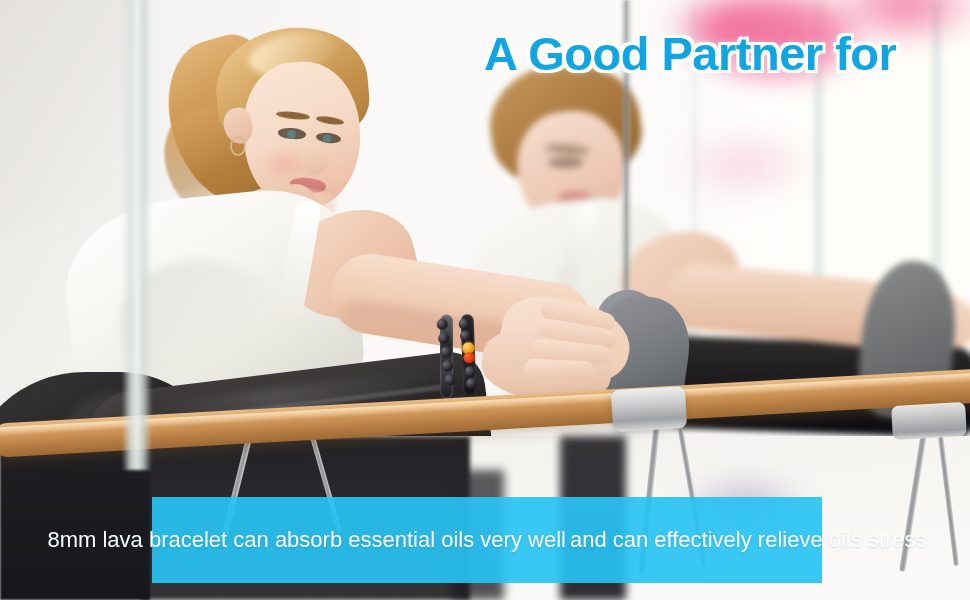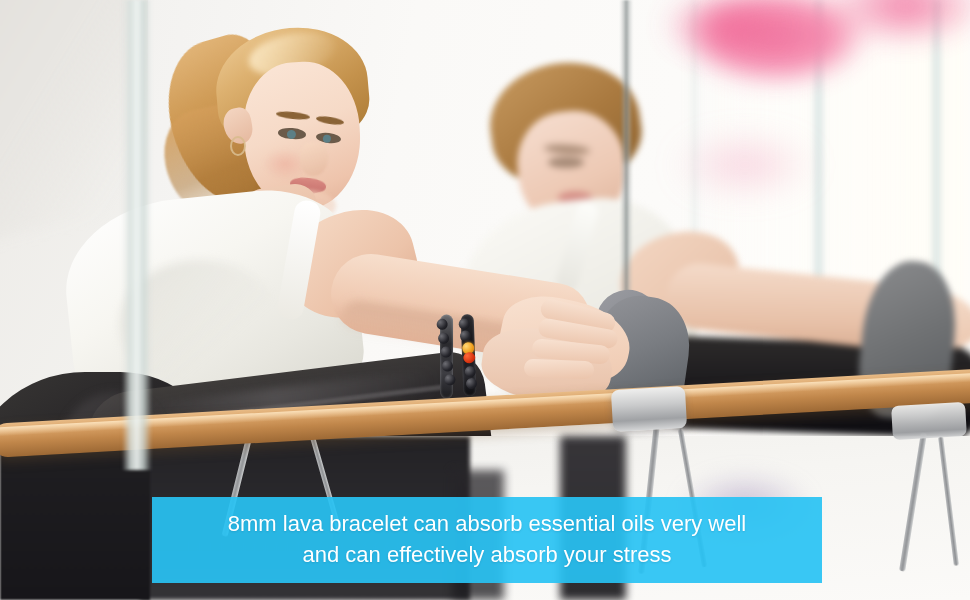--- a/index.html
+++ b/index.html
@@ -430,21 +430,21 @@
     white-space:nowrap;
     text-shadow:
       2px 0 0 #fff, -2px 0 0 #fff, 0 2px 0 #fff, 0 -2px 0 #fff,
       2px 2px 0 #fff, -2px 2px 0 #fff, 2px -2px 0 #fff, -2px -2px 0 #fff,
       0 0 8px rgba(255,255,255,.95);
   }
 
   .caption-bar{
     position:absolute;left:152px;top:497px;width:670px;height:86px;
     background:rgba(40,194,243,.92);
-    display:flex;flex-direction:column;
+    display:flex;flex-direction:row;
     align-items:center;justify-content:center;
     gap:4px;
   }
   .caption-line{
     color:#ffffff;
     font-size:22px;
     line-height:1.22;
     white-space:nowrap;
     text-shadow:0 1px 2px rgba(0,80,115,.18);
   }
@@ -561,20 +561,21 @@
 
     <div class="barre">
       <div class="barre-hl"></div>
     </div>
     <div class="barre-bracket"></div>
     <div class="barre-bracket2"></div>
 
     <div class="mirror-edge"></div>
   </div>
 
+  <div class="headline">A Good Partner for</div>
 
 
   <div class="caption-bar">
     <div class="caption-line">8mm lava bracelet can absorb essential oils very well</div>
-    <div class="caption-line">and can effectively absorb your stress</div>
+    <div class="caption-line">and can effectively relieve oils stress</div>
   </div>
 
 </div>
 
 </body></html>

